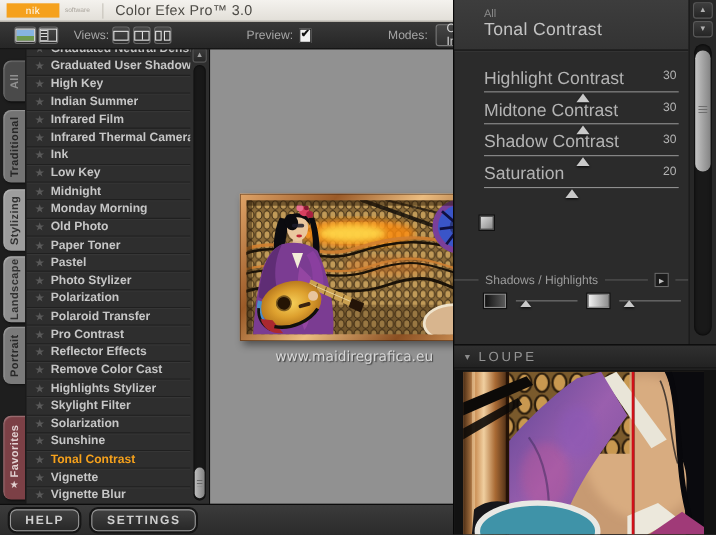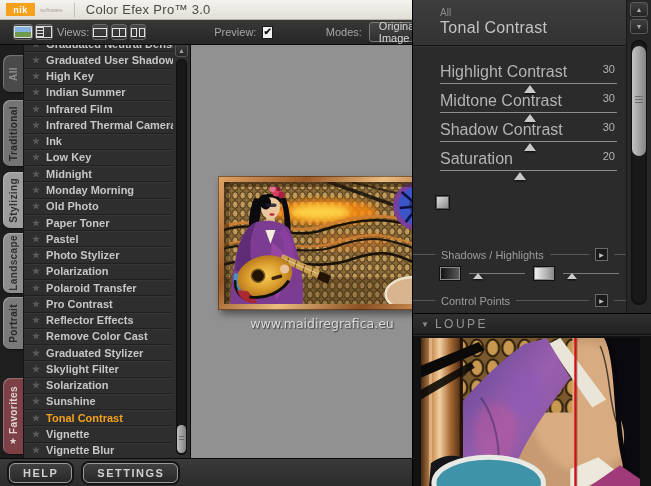--- a/index.html
+++ b/index.html
@@ -3,53 +3,53 @@
 <meta charset="utf-8">
 <style>
   html,body{margin:0;padding:0}
   body{width:651px;height:486px;position:relative;overflow:hidden;background:#2a2a2a;
        font-family:"Liberation Sans",sans-serif;-webkit-font-smoothing:antialiased}
 
   
   #titlebar{position:absolute;left:0;top:0;width:412px;height:20px;
     background:linear-gradient(#f4f2ee,#e2dfd8);display:flex;align-items:center;gap:5px;
     padding-left:6px;box-sizing:border-box;border-bottom:1px solid #b8b4ac}
-  #nik-logo{width:29px;height:13px;background:#f5a11c;color:#fff;font-weight:bold;font-size:9px;
+  #nik-logo{width:48px;height:13px;background:#f5a11c;color:#fff;font-weight:normal;font-size:9px;
     display:flex;align-items:center;justify-content:center;letter-spacing:.5px}
   #logo-sub{font-size:6px;color:#a9a49c}
   .tb-divider{width:1px;height:14px;background:#c6c2ba;margin:0 6px}
   #app-title{font-size:13px;color:#4c4a45;letter-spacing:.3px}
 
   
   #toolbar{position:absolute;left:0;top:20px;width:412px;height:25px;
     background:linear-gradient(#383838,#262626);border-bottom:1px solid #0b0b0b;
     display:flex;align-items:center;box-sizing:border-box}
   .tb-label{color:#a6a6a6;font-size:11px}
   .icon-btn{height:16px;background:linear-gradient(#484848,#2e2e2e);border:1px solid #6a6a6a;
     border-radius:3px;display:flex;align-items:center;justify-content:center;box-sizing:border-box}
   #thumb-icon-btn{width:22px;margin-left:13px}
   #thumb-icon{width:16px;height:10px;border:1px solid #ddd;border-radius:1px;
     background:linear-gradient(#86b4e0 0 55%,#6e9a4e 55% 100%)}
   #split-icon-btn{width:20px;margin-left:2px}
   #split-icon{width:14px;height:10px;border:1px solid #ddd;display:flex}
   #split-icon i{display:block;width:6px;border-right:1px solid #ddd;
     background:repeating-linear-gradient(#ddd 0 1px,transparent 1px 3px)}
-  #views-label{margin-left:4px}
+  #views-label{margin-left:14px}
   .view-btn{width:24px;margin-left:3px}
   .view-btn:first-of-type{margin-left:10px}
   .vb-glyph{width:14px;height:9px;border:1px solid #e2e2e2;box-sizing:border-box}
   .vb-split{display:flex}
   .vb-split i{display:block;flex:1;border-right:1px solid #e2e2e2}
   .vb-split i:last-child{border-right:none}
   .vb-two{display:flex;gap:2px;border:none!important}
   .vb-two i{display:block;width:6px;height:9px;border:1px solid #e2e2e2;box-sizing:border-box}
   #preview-label{margin-left:68px}
   #preview-checkbox{width:11px;height:11px;background:#f2f2f2;border:1px solid #1a1a1a;
     margin-left:6px;font-size:10px;line-height:10px;color:#111;text-align:center;font-weight:bold}
-  #modes-label{margin-left:53px}
+  #modes-label{margin-left:70px}
   #modes-btn{margin-left:7px;height:18px;padding:0 9px;background:linear-gradient(#454545,#303030);
     border:1px solid #7a7a7a;border-radius:3px;color:#d6d6d6;font-size:11px;
     display:flex;align-items:center}
 
   
   #main{position:absolute;left:0;top:45px;width:412px;height:413px;display:flex}
 
   
   #tabstrip{width:23px;background:#1e1e1e;position:relative;flex:none}
   .tab{position:absolute;left:3px;width:20px;border-radius:7px 0 0 7px;
@@ -313,21 +313,21 @@
         <div class="f-item">
           <span class="star">★</span>
           <span>Reflector Effects</span>
         </div>
         <div class="f-item">
           <span class="star">★</span>
           <span>Remove Color Cast</span>
         </div>
         <div class="f-item">
           <span class="star">★</span>
-          <span>Graduated Stylizer</span>
+          <span>Highlights Stylizer</span>
         </div>
         <div class="f-item">
           <span class="star">★</span>
           <span>Skylight Filter</span>
         </div>
         <div class="f-item">
           <span class="star">★</span>
           <span>Solarization</span>
         </div>
         <div class="f-item">
@@ -493,27 +493,20 @@
     <span class="swatch dark"></span>
     <div class="mini-line">
         <span class="mini-thumb"></span>
       </div>
     <span class="swatch light"></span>
     <div class="mini-line">
         <span class="mini-thumb"></span>
       </div>
   </div>
 
-  <div id="section-cp" class="section-row">
-    <div class="sec-line lead"></div>
-    <span class="sec-label">Control Points</span>
-    <div class="sec-line mid"></div>
-    <div class="sec-btn">▶</div>
-    <div class="sec-line tail"></div>
-  </div>
 
   <div id="panel-scrollcol">
     <div id="panel-scroll-up" class="scroll-btn">▲</div>
     <div id="panel-scroll-drop" class="scroll-btn">▼</div>
     <div id="panel-track">
       <div id="panel-thumb"></div>
     </div>
   </div>
 
   <div id="loupe-header">

